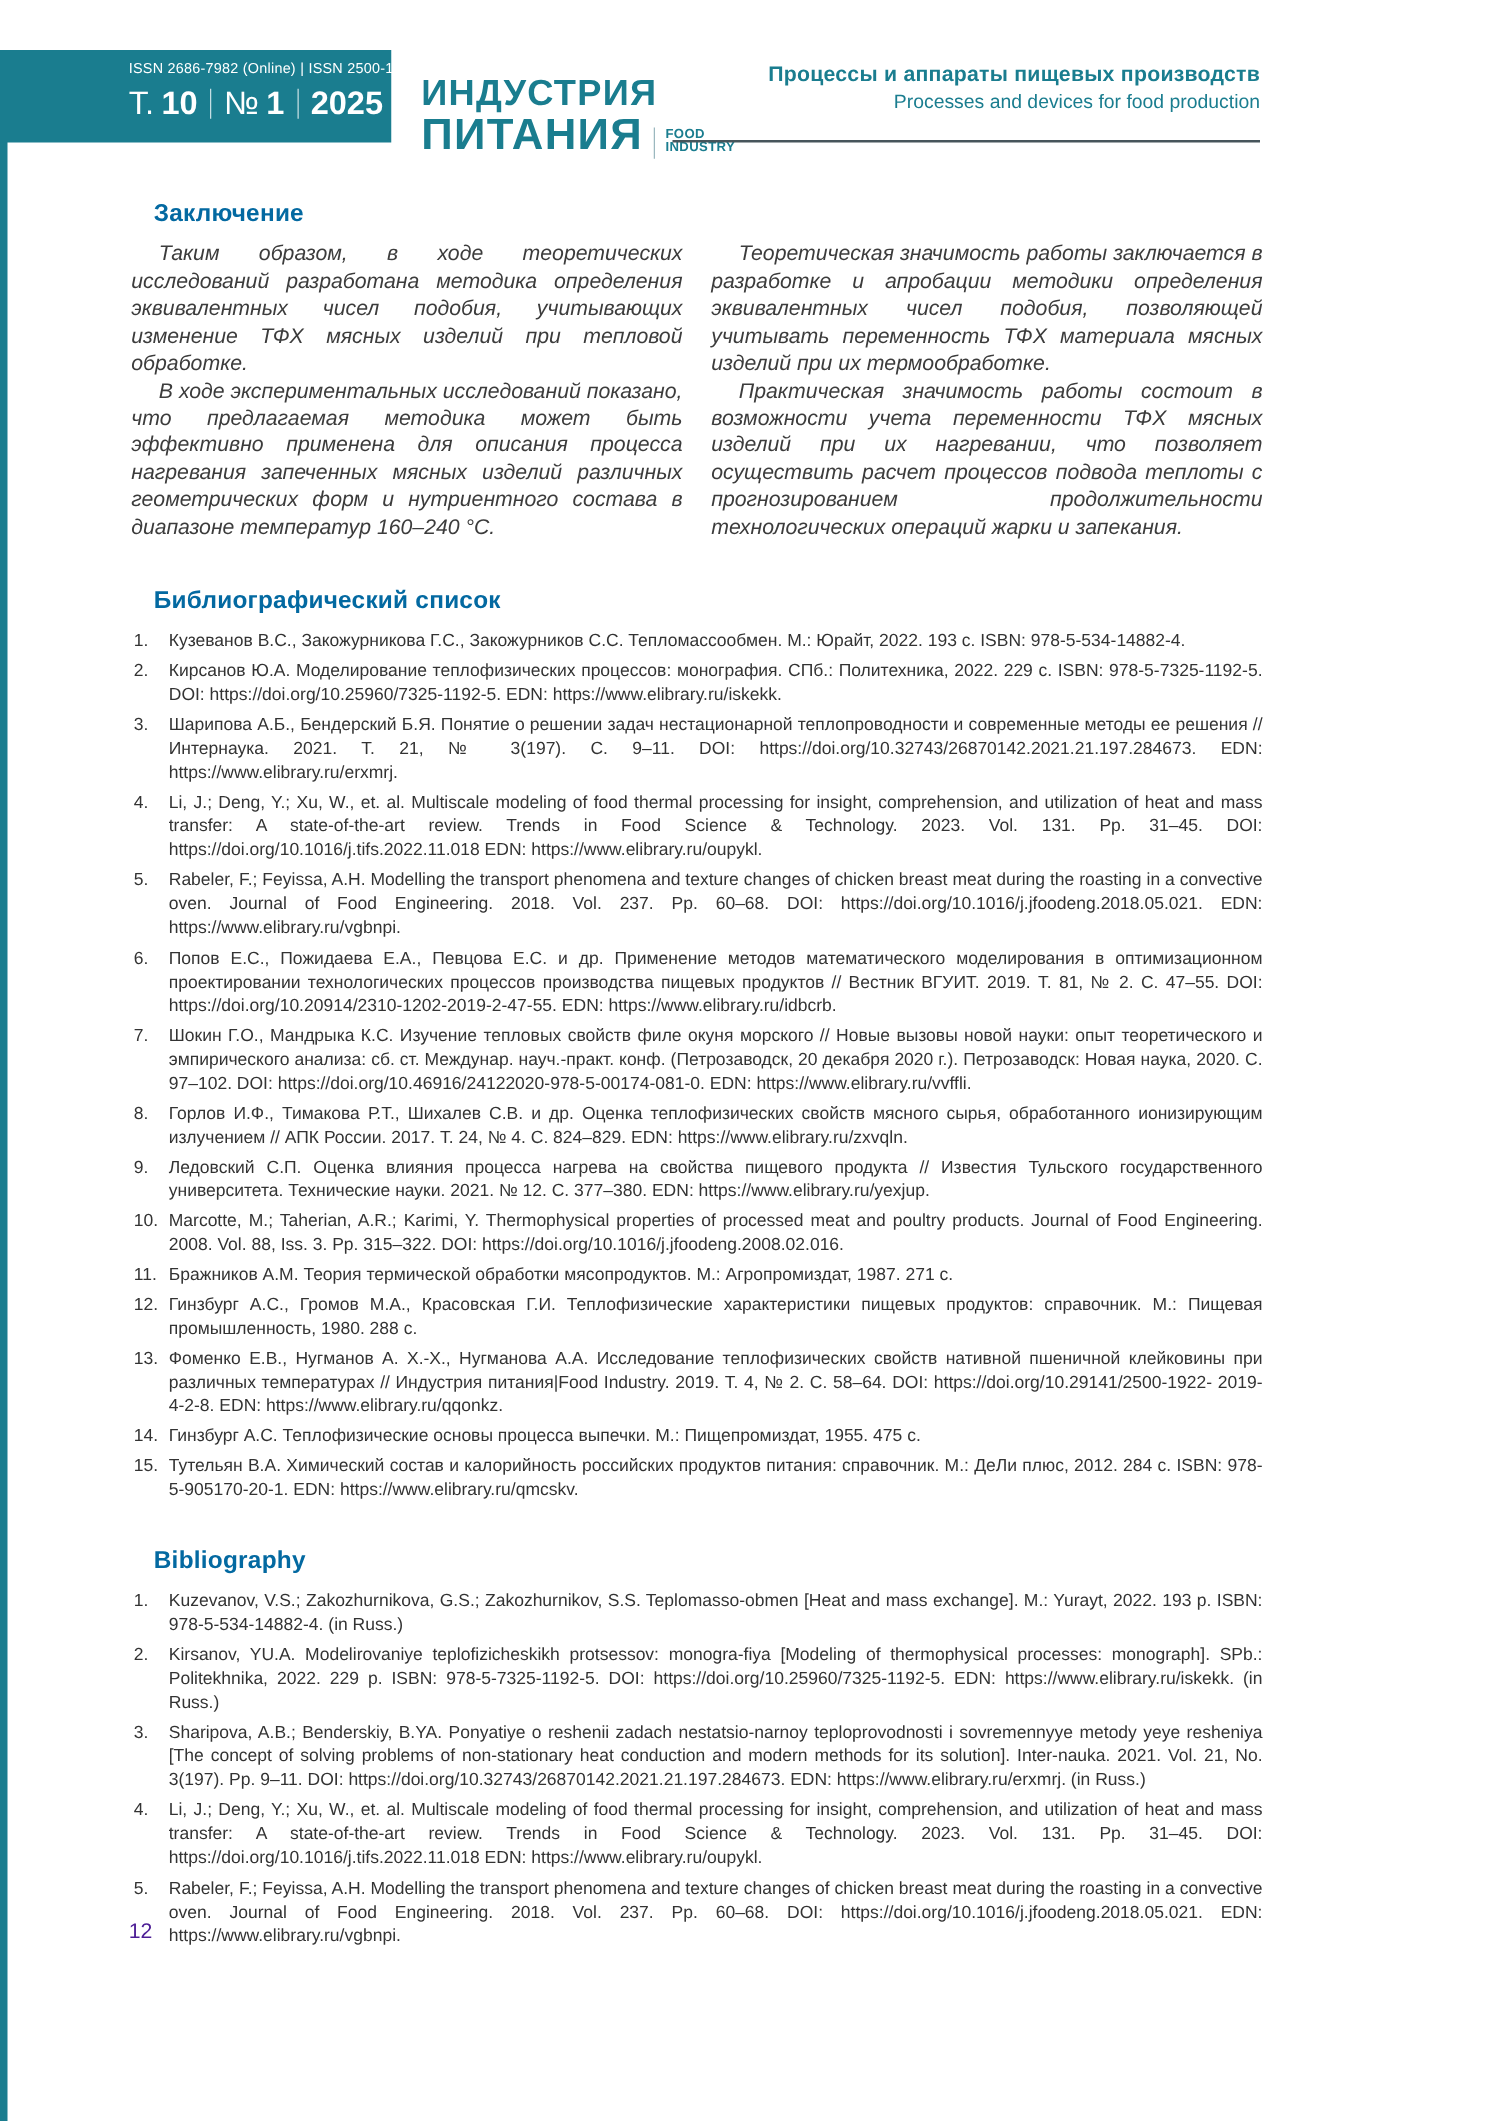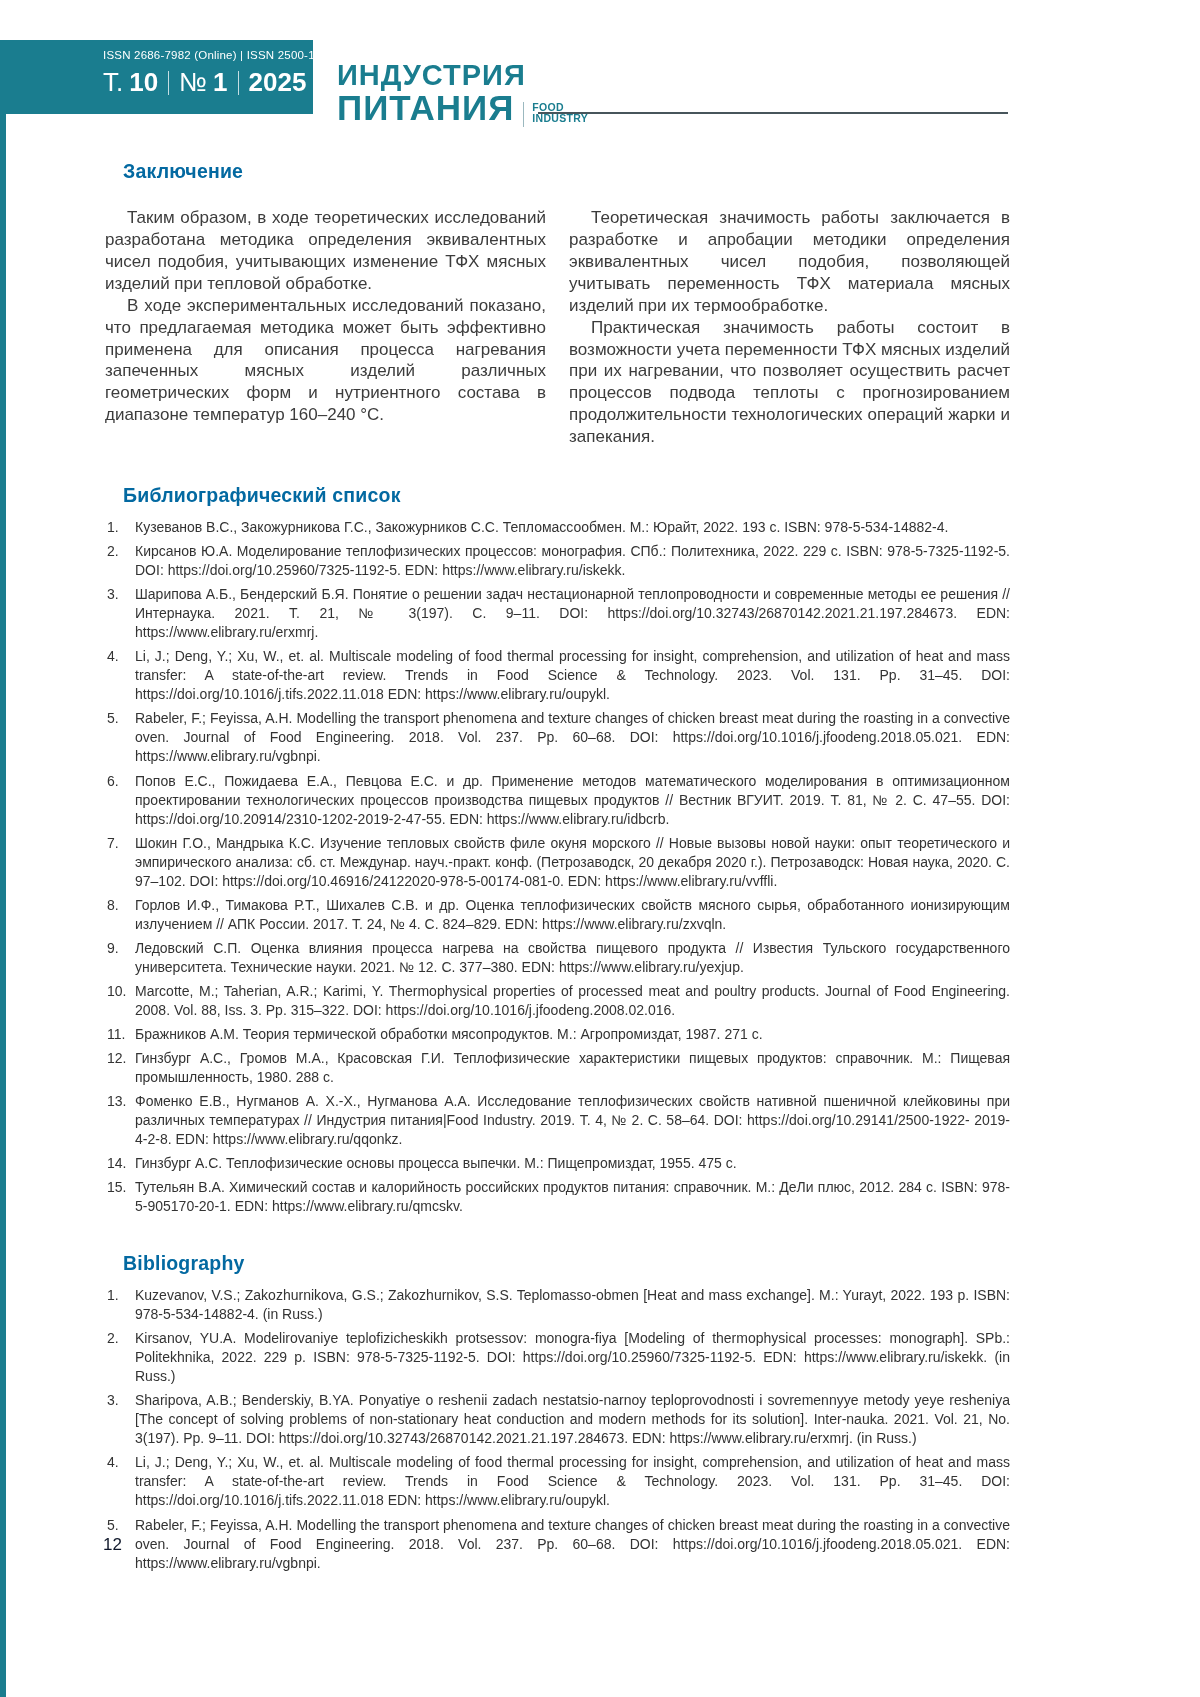--- a/index.html
+++ b/index.html
@@ -34,34 +34,34 @@
   .header-right { position:absolute; right:192px; top:50px; text-align:right; color:#1a7d8f; }
   .hr1 { font-size:17px; font-weight:bold; letter-spacing:.2px; }
   .hr2 { font-size:15.5px; margin-top:3px; }
   .header-rule { position:absolute; left:538px; top:112px; width:470px; height:2px; background:#47555b; }
 
   
   .content { position:absolute; left:105px; top:160px; width:905px; }
   h2.sec {
     color:#0369a1; font-size:19.5px; font-weight:bold; padding-left:18px; letter-spacing:.2px;
   }
-  .twocol { display:flex; gap:23px; margin-top:24px; }
+  .twocol { display:flex; gap:23px; margin-top:9px;font-style:italic; }
   .col { width:441px; font-size:17px; line-height:1.29; text-align:justify; color:#3c3c3c; }
   .col p { text-indent:22px; }
 
   .refs-head { margin-top:36px; }
   .biblio-head { margin-top:36px; }
   ol.reflist { list-style:none; margin-top:11px; }
   ol.reflist li {
     position:relative; padding-left:30px; margin-bottom:5px;
     font-size:14px; line-height:1.36; color:#333333; text-align:justify;
   }
   ol.reflist .refnum { position:absolute; left:2px; top:0; }
 
-  .page-number { position:absolute; left:103px; top:1535px; font-size:17px; color:#0f172a; }
+  .page-number { position:absolute; left:103px; top:1535px; font-size:17px; color:#4c1d95; }
 </style>
 </head>
 <body>
 
 <div class="page">
   <div class="edge-strip"></div>
 
   <div class="issue-block">
     <div class="issn">ISSN 2686-7982 (Online) | ISSN 2500-1922 (Print)</div>
     <div class="vol">
@@ -79,20 +79,24 @@
     <div class="logo-l1">ИНДУСТРИЯ</div>
     <div class="logo-row">
       <div class="logo-l2">ПИТАНИЯ</div>
       <div class="logo-sub">
         <div>FOOD</div>
         <div>INDUSTRY</div>
       </div>
     </div>
   </div>
 
+  <div class="header-right">
+    <div class="hr1">Процессы и аппараты пищевых производств</div>
+    <div class="hr2">Processes and devices for food production</div>
+  </div>
   <div class="header-rule"></div>
 
   <div class="content">
 
     <h2 class="sec">Заключение</h2>
     <div class="twocol">
       <div class="col">
         <p>Таким образом, в ходе теоретических исследований разработана методика определения эквивалентных чисел подобия, учитывающих изменение ТФХ мясных изделий при тепловой обработке.</p>
         <p>В ходе экспериментальных исследований показано, что предлагаемая методика может быть эффективно применена для описания процесса нагревания запеченных мясных изделий различных геометрических форм и нутриентного состава в диапазоне температур 160–240 °C.</p>
       </div>

